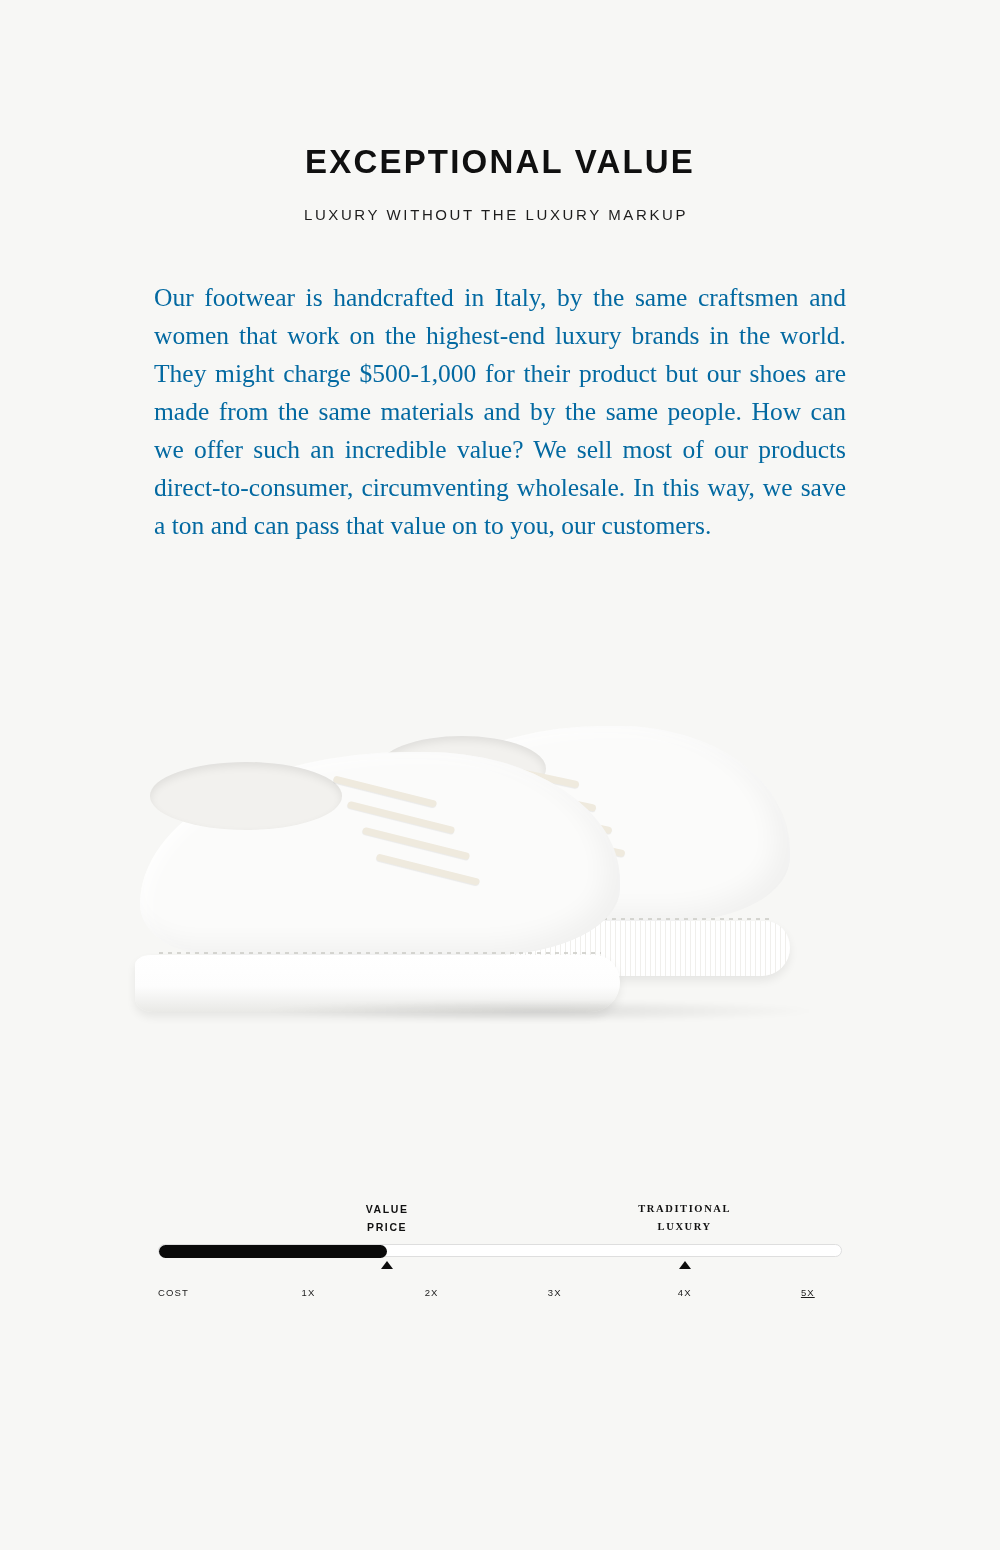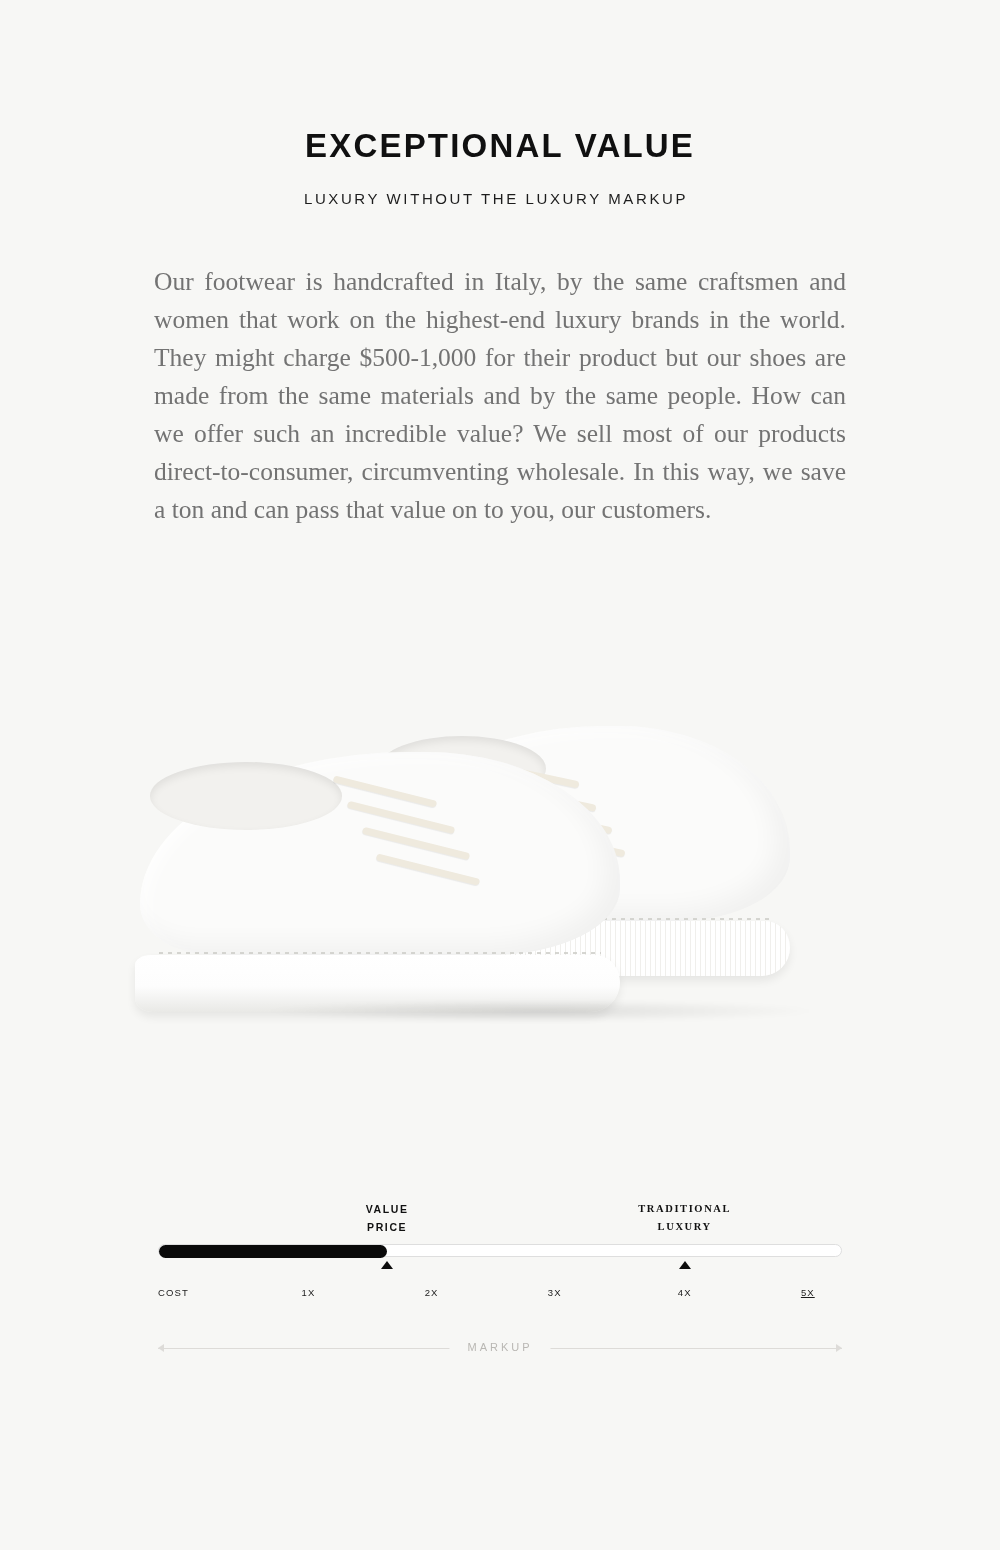--- a/index.html
+++ b/index.html
@@ -27,39 +27,39 @@
   .header {
     padding-top: 128px;
     text-align: center;
   }
   .title {
     font-family: "Liberation Sans", sans-serif;
     font-weight: bold;
     font-size: 33px;
     letter-spacing: 2.2px;
     color: #101010;
-    margin: 0;
+    margin: 16px;
     line-height: 1.1;
   }
   .subtitle {
     margin: 26px 8px 0 0;
     font-size: 15px;
     letter-spacing: 2.6px;
     color: #1d1d1d;
     font-weight: 400;
   }
 
   
   .copy {
     width: 692px;
     margin: 56px auto 0 auto;
     font-family: "Liberation Serif", serif;
     font-size: 25.5px;
     line-height: 38px;
-    color: #737373;
+    color: #0369a1;
     text-align: justify;
     text-justify: inter-word;
   }
 
   
   .shoe-wrap {
     position: absolute;
     left: 0;
     top: 700px;
     width: 1000px;
@@ -321,22 +321,16 @@
 
     <div class="ticks">
       <div class="tick first" style="left:0%;">COST</div>
       <div class="tick" style="left:22%;">1X</div>
       <div class="tick" style="left:40%;">2X</div>
       <div class="tick" style="left:58%;">3X</div>
       <div class="tick" style="left:77%;">4X</div>
       <div class="tick" style="left:95%;text-decoration:underline;">5X</div>
     </div>
 
-    <div class="axis">
-      <div class="axis-line"></div>
-      <div class="arrow-left"></div>
-      <div class="arrow-right"></div>
-      <div class="axis-label">MARKUP</div>
-    </div>
 
   </div>
 
 </div>
 
 </body></html>

